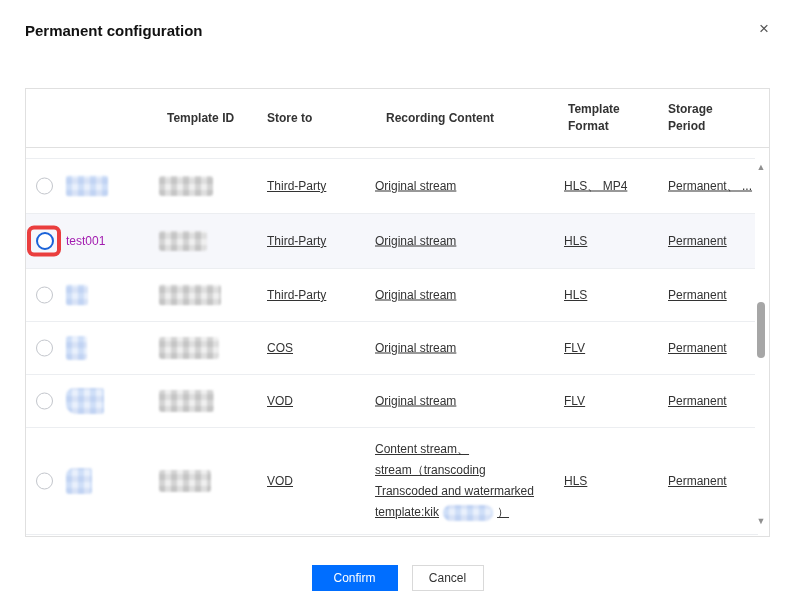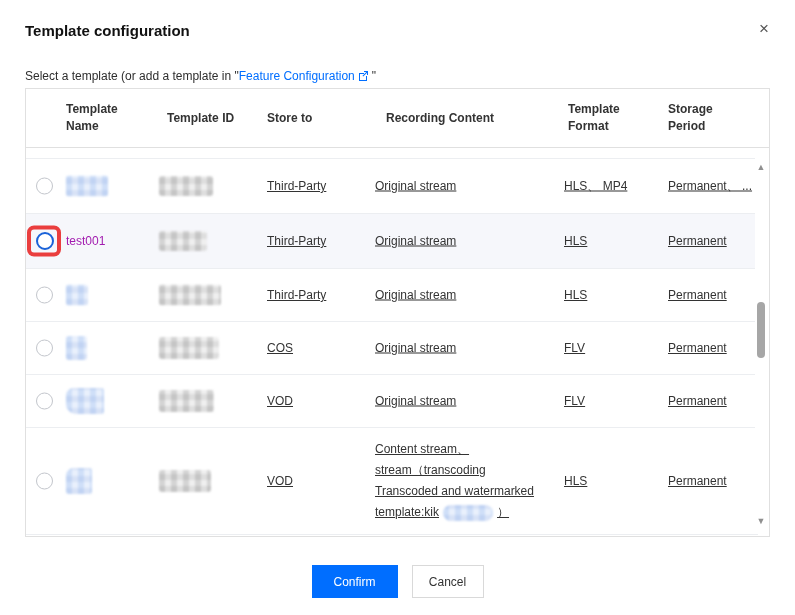--- a/index.html
+++ b/index.html
@@ -70,42 +70,35 @@
   
   #scrollbar{position:absolute;right:2px;top:66px;bottom:3px;width:12px;background:#fff;}
   .sb-arrow{position:absolute;left:0;width:12px;height:12px;font-size:9px;line-height:12px;
     text-align:center;color:#8f8f8f;cursor:pointer;}
   #sb-up{top:6px;}
   #sb-down{bottom:6px;}
   #sb-thumb{position:absolute;left:2px;top:147px;width:8px;height:56px;background:#a6a6a6;
     border-radius:4px;cursor:pointer;}
   
   #footer{position:absolute;left:0;top:565px;width:795px;display:flex;justify-content:center;gap:14px;}
-  .btn{height:33px;font-size:12px;font-family:inherit;cursor:pointer;box-sizing:border-box;}
+  .btn{height:26px;font-size:12px;font-family:inherit;cursor:pointer;box-sizing:border-box;}
   #confirm-btn{width:86px;background:#006eff;color:#fff;border:1px solid #006eff;}
   #cancel-btn{width:72px;background:#fff;color:#333;border:1px solid #d9d9d9;}
 </style>
 </head>
 <body>
 
 <div id="dialog">
 
-  <div id="title">Template configuration</div>
+  <div id="title">Permanent configuration</div>
   <div id="close">×</div>
 
-  <div id="intro">
-    <span>Select a template (or add a template in "</span><span class="link">Feature Configuration</span><span class="ext-icon"><svg width="11" height="11" viewBox="0 0 11 11">
-          <path d="M1 3 h5 v1 h-4 v6 h6 v-4 h1 v5 h-8 z" fill="#006eff"></path>
-          <path d="M6 1 h4 v4 h-1 v-2.3 L5.2 6.5 4.5 5.8 8.3 2 H6 z" fill="#006eff"></path>
-        </svg></span><span>"</span>
-  </div>
 
   <div id="table">
     <div id="thead">
-        <div class="hcell hc-0">Template Name</div>
         <div class="hcell hc-1">Template ID</div>
         <div class="hcell hc-2">Store to</div>
         <div class="hcell hc-3">Recording Content</div>
         <div class="hcell hc-4">Template Format</div>
         <div class="hcell hc-5">Storage Period</div>
       </div>
     <div id="rows">
         <div class="sliver"></div>
         <div class="t-row row-0">
           <span class="radio"></span>

